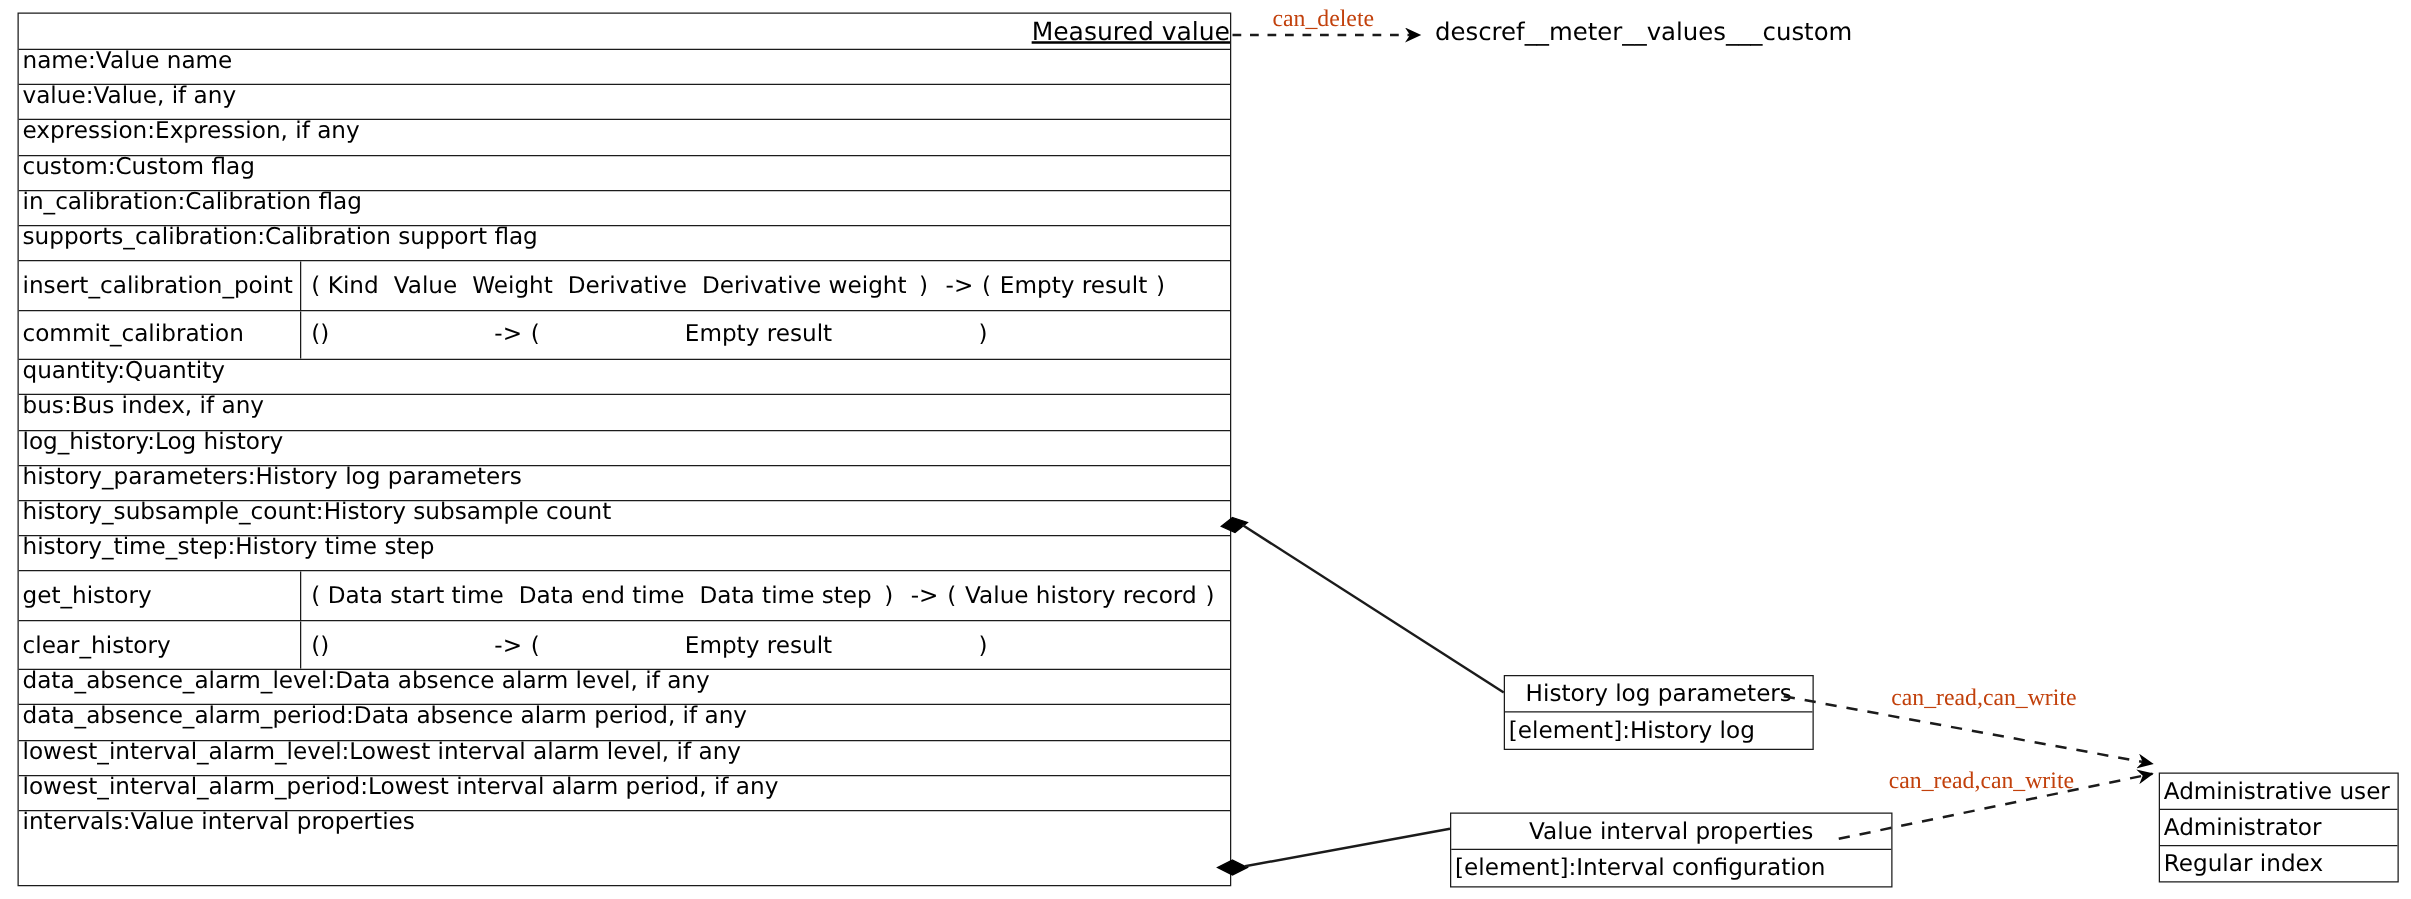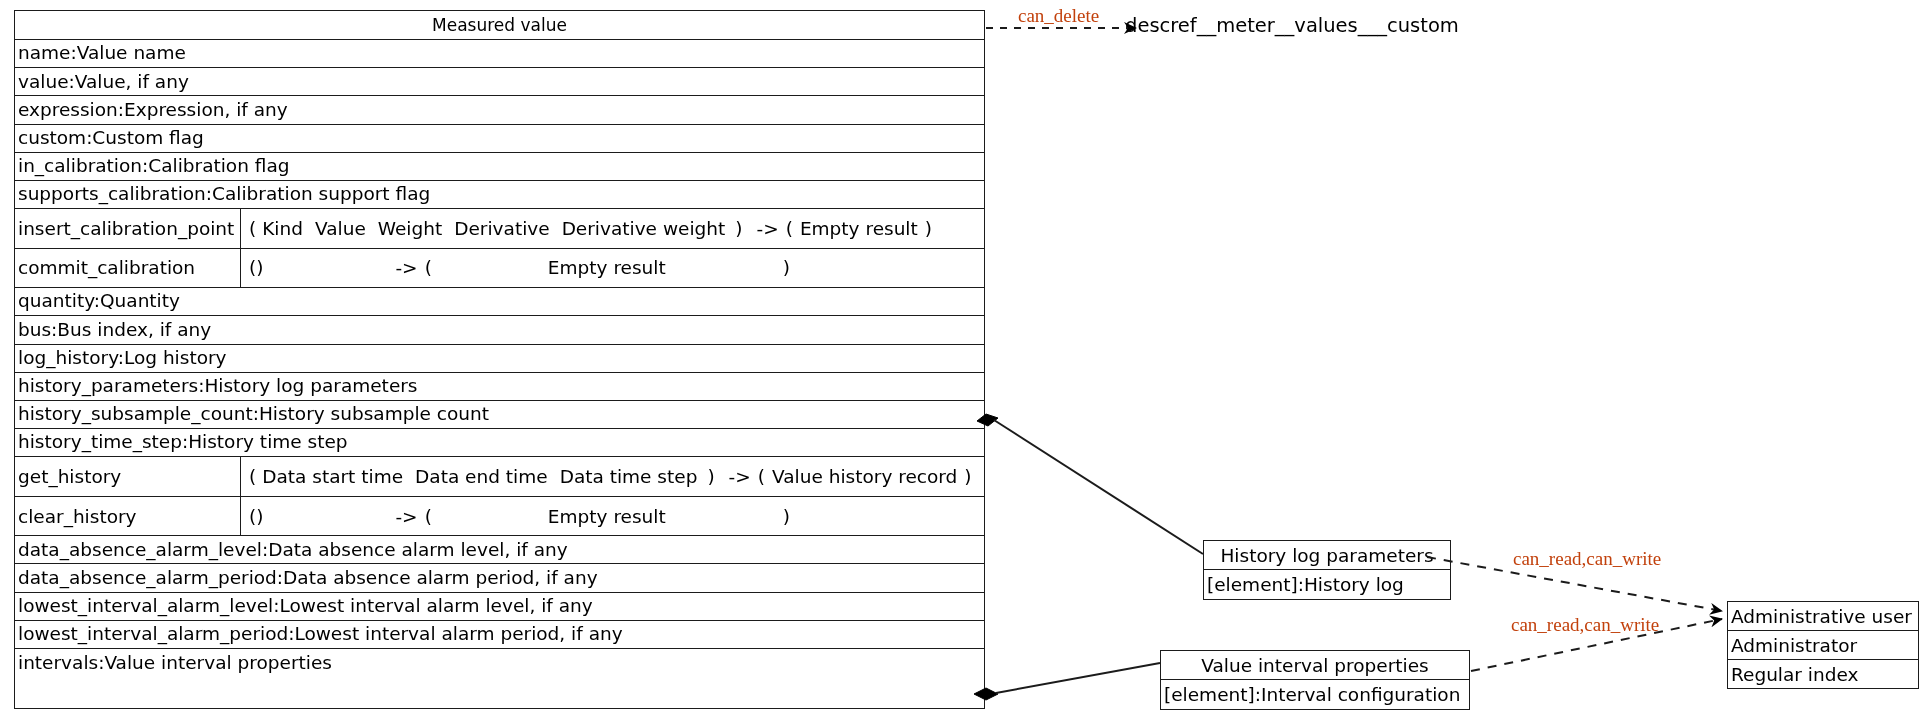--- a/index.html
+++ b/index.html
@@ -29,34 +29,35 @@
   }
   #main-class {
     left: 14px;
     top: 10px;
     width: 971px;
     height: 699px;
   }
   .class-title {
     height: 29px;
     line-height: 29px;
-    text-align: center;
-    font-size: 17px;
+    text-align: right;
+    font-size: 20px;
     color: #000;
     border-bottom: 1.6px solid #1b1b1b;
     box-sizing: border-box;
     white-space: nowrap;
     overflow: hidden;
+    text-decoration: underline;
   }
   .row {
     height: 28.2px;
     border-bottom: 1.6px solid #1b1b1b;
     box-sizing: border-box;
     display: flex;
-    align-items: center;
+    align-items: flex-start;
     white-space: nowrap;
     overflow: hidden;
   }
   .row:last-child { border-bottom: none; }
   .attr-text {
     font-size: 18.5px;
     color: #000;
     padding-left: 3px;
     line-height: 1;
   }
@@ -107,26 +108,26 @@
   
   #history-log-params {
     left: 1203px;
     top: 540px;
     width: 248px;
     height: 60px;
   }
   #value-interval-props {
     left: 1160px;
     top: 650px;
-    width: 310px;
+    width: 354px;
     height: 60px;
   }
   #admin-user {
     left: 1727px;
-    top: 601px;
+    top: 618px;
     width: 192px;
     height: 88px;
   }
   .sm-title {
     height: 29px;
     line-height: 29px;
     text-align: center;
     font-size: 18.5px;
     color: #000;
     border-bottom: 1.6px solid #1b1b1b;
@@ -321,21 +322,21 @@
     <div class="sm-title">Value interval properties</div>
     <div class="sm-row">[element]:Interval configuration</div>
   </div>
 
   <div class="classbox" id="admin-user">
     <div class="sm-row plain-title">Administrative user</div>
     <div class="sm-row">Administrator</div>
     <div class="sm-row">Regular index</div>
   </div>
 
-  <div class="node-label" id="descref-label" style="left:1125px; top:14px;">descref__meter__values___custom</div>
+  <div class="node-label" id="descref-label" style="left:1148px; top:14px;">descref__meter__values___custom</div>
 
   <div class="edge-label" id="label-can-delete" style="left:1018px; top:5px;">can_delete</div>
   <div class="edge-label" id="label-history-perms" style="left:1513px; top:548px;">can_read,can_write</div>
   <div class="edge-label" id="label-interval-perms" style="left:1511px; top:614px;">can_read,can_write</div>
 
   <svg class="overlay" viewBox="0 0 1929 719">
     <defs>
       <marker id="openArrow" markerWidth="14" markerHeight="12" refX="12" refY="6" orient="auto" markerUnits="userSpaceOnUse">
         <path d="M0,0 L13,6 L0,12 L4,6 Z" fill="#000"></path>
       </marker>

